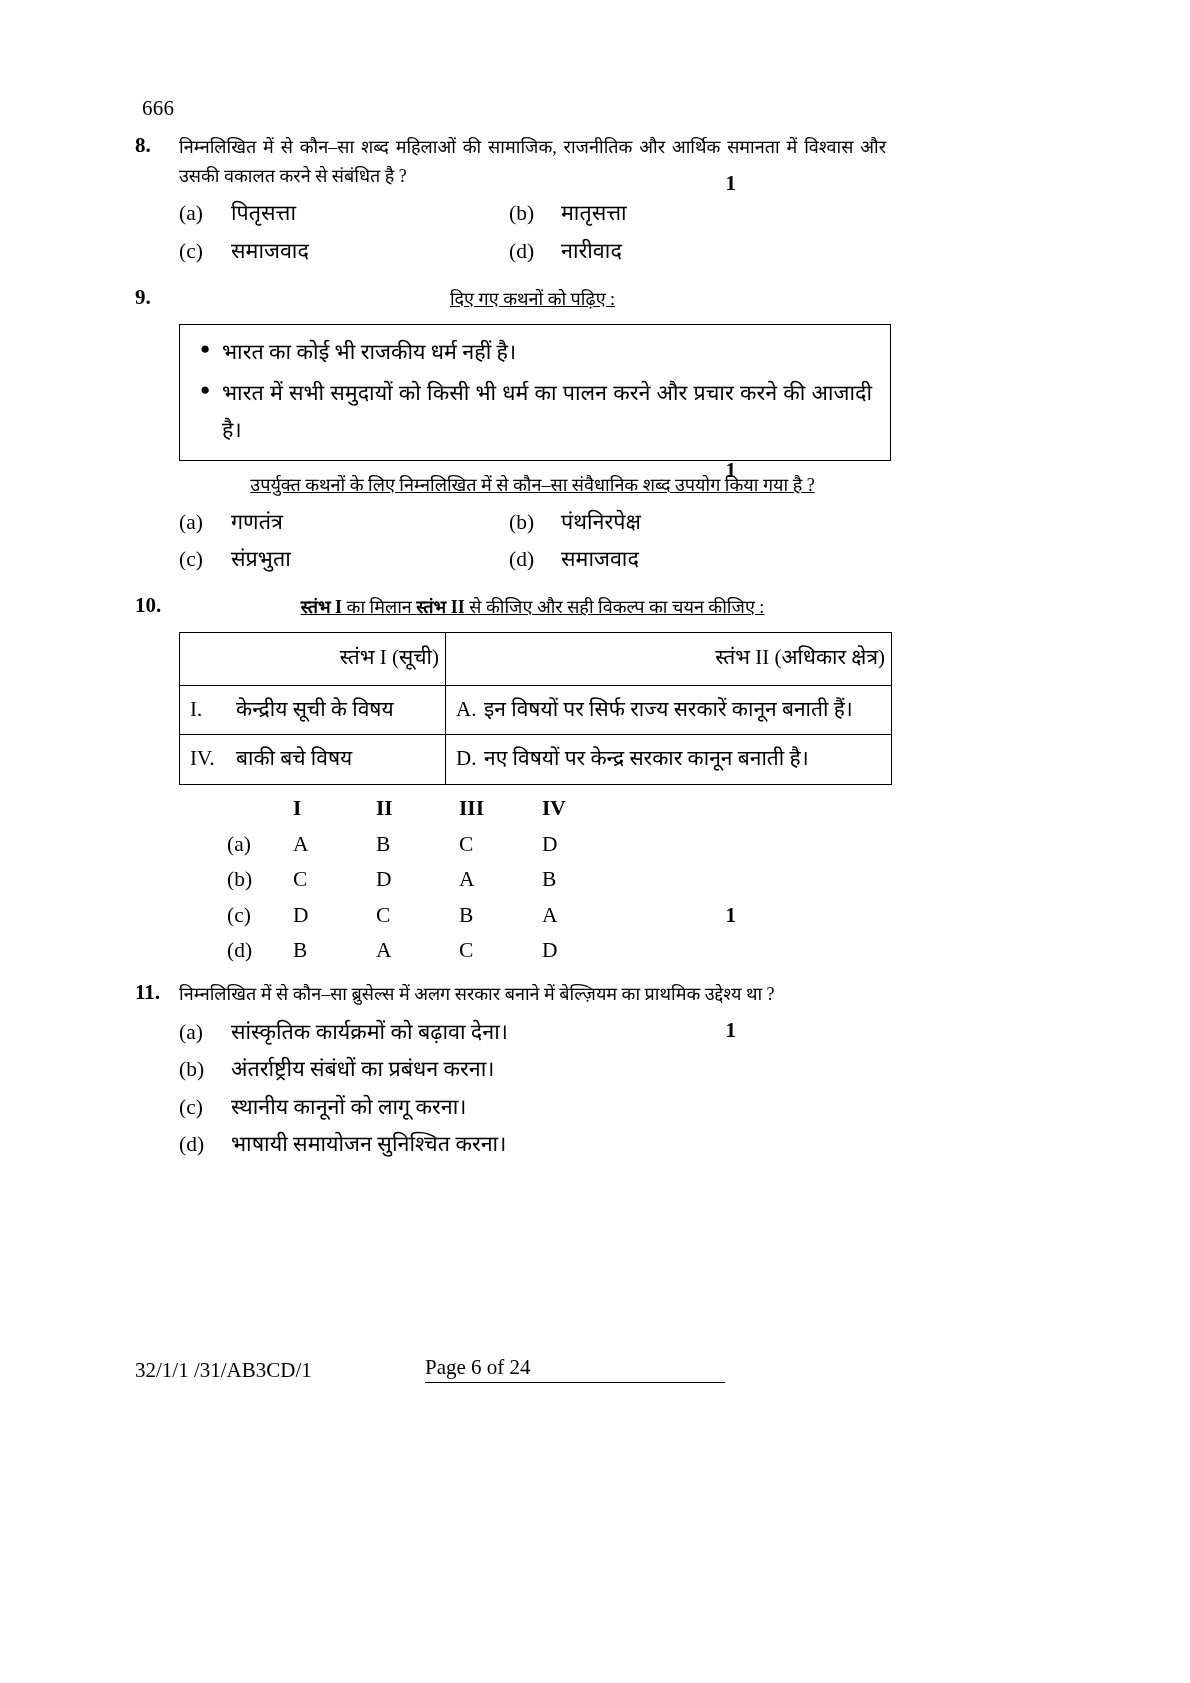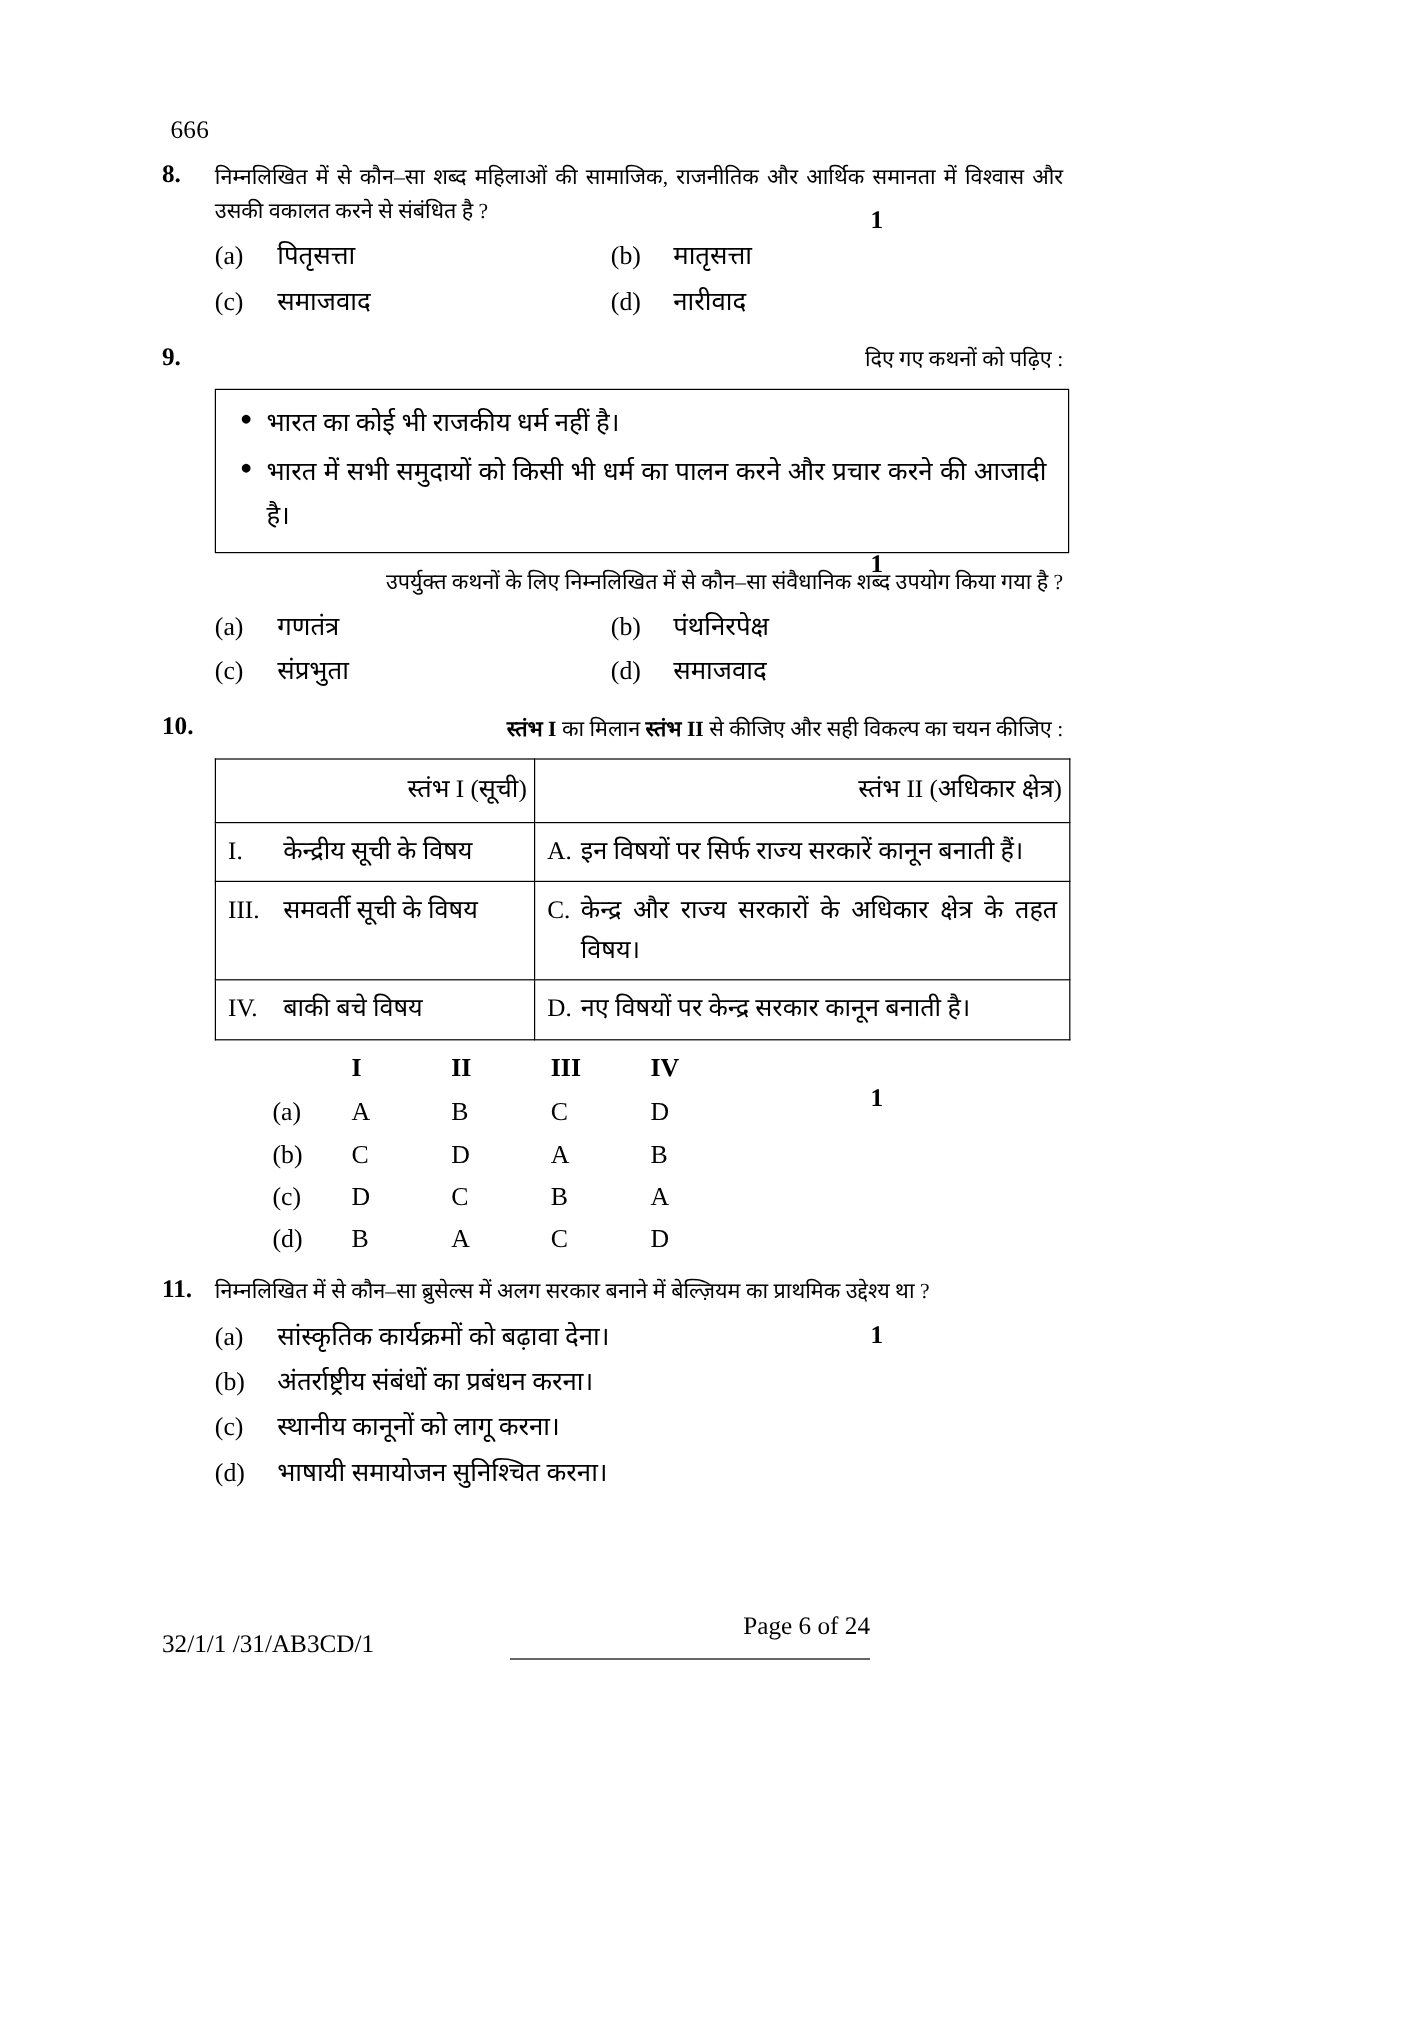--- a/index.html
+++ b/index.html
@@ -49,21 +49,21 @@
     margin-left: 44px;
     padding-right: 0px;
   }
   .q-stem {
     font-size: 18px;
     line-height: 1.62;
     text-align: justify;
     text-justify: inter-word;
     position: relative;
   }
-  .q-stem.nojust { text-align: right; }
+  .q-stem.nojust { text-align: center; text-decoration: underline; }
 
   .marks {
     position: absolute;
     right: 150px;
     font-weight: bold;
     font-size: 21px;
   }
 
   
   .opts {
@@ -171,23 +171,23 @@
     left: 135px;
     right: 150px;
     bottom: 300px;
     font-size: 21px;
     display: flex;
     align-items: flex-end;
   }
   .footer-code { width: 290px; }
   .footer-page {
     flex: 1;
-    text-align: right;
+    text-align: left;
     border-bottom: 1.6px solid #000;
-    padding-bottom: 14px;
+    padding-bottom: 2px;
     max-width: 300px;
   }
   .b { font-weight: bold; }
 </style>
 </head>
 <body>
 
 <div class="page">
 
   <div class="paper-code">666</div>
@@ -289,34 +289,20 @@
             <td>
               <div class="cell-l">
                 <span class="mk">I.</span>
                 <span class="tx">केन्द्रीय सूची के विषय</span>
               </div>
             </td>
             <td>
               <div class="cell-r">
                 <span class="mk">A.</span>
                 <span class="tx">इन विषयों पर सिर्फ राज्य सरकारें कानून बनाती हैं।</span>
-              </div>
-            </td>
-          </tr>
-          <tr>
-            <td>
-              <div class="cell-l">
-                <span class="mk">III.</span>
-                <span class="tx">समवर्ती सूची के विषय</span>
-              </div>
-            </td>
-            <td>
-              <div class="cell-r">
-                <span class="mk">C.</span>
-                <span class="tx">केन्द्र और राज्य सरकारों के अधिकार क्षेत्र के तहत विषय।</span>
               </div>
             </td>
           </tr>
           <tr>
             <td>
               <div class="cell-l">
                 <span class="mk">IV.</span>
                 <span class="tx">बाकी बचे विषय</span>
               </div>
             </td>

